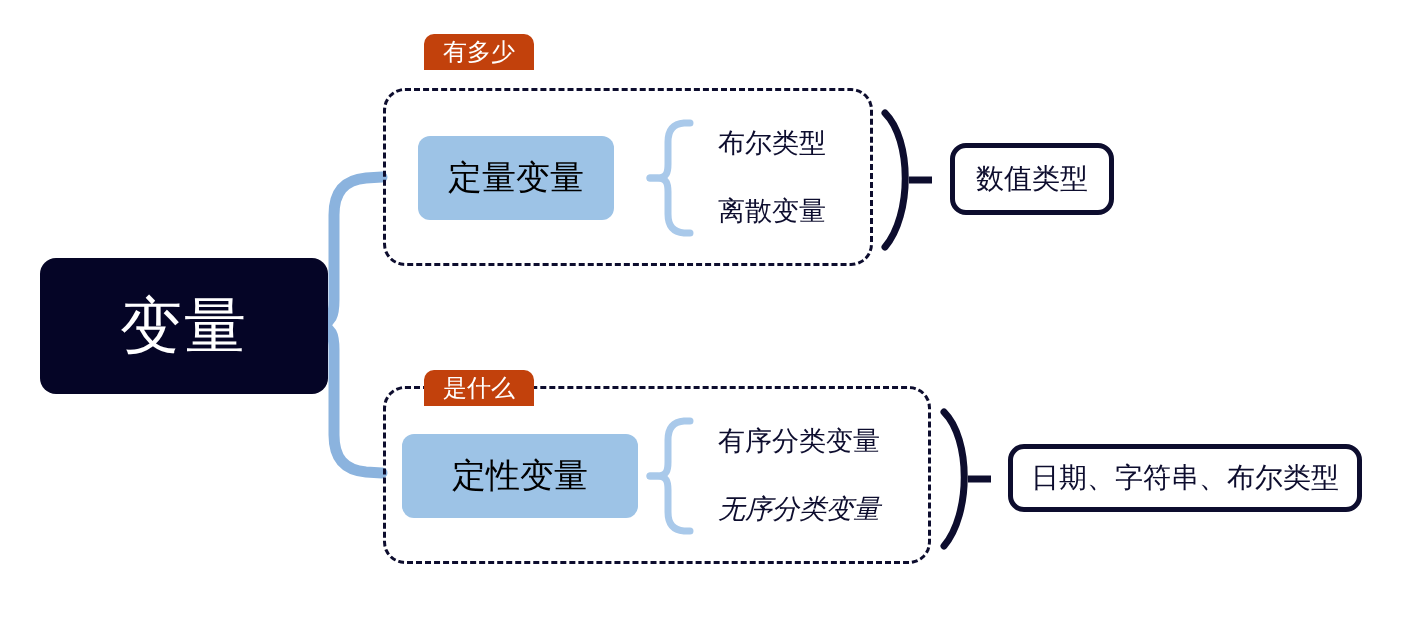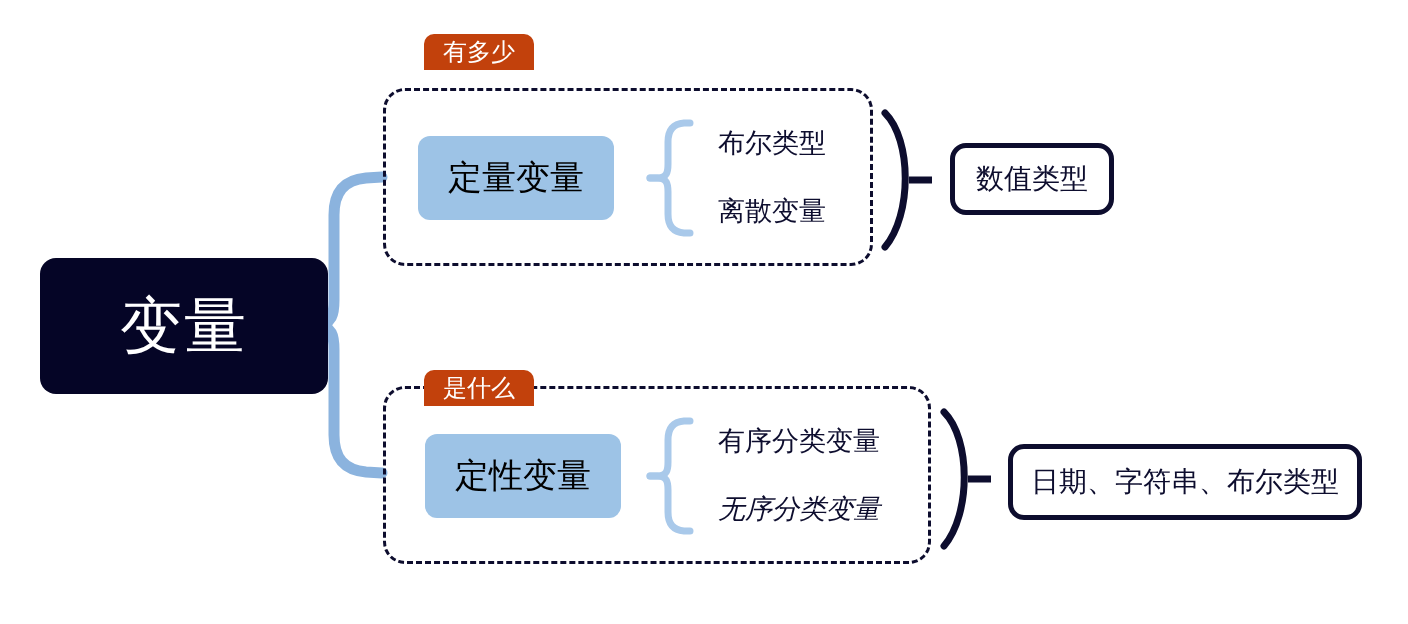--- a/index.html
+++ b/index.html
@@ -74,21 +74,21 @@
     background: #9DC3E6;
     border-radius: 12px;
     display: flex;
     align-items: center;
     justify-content: center;
     color: #000000;
     font-size: 34px;
     z-index: 4;
   }
   #chip-quant { left: 418px; top: 136px; width: 196px; height: 84px; }
-  #chip-qual  { left: 425px; top: 434px; width: 196px; height: 84px; }
+  #chip-qual  { left: 402px; top: 434px; width: 236px; height: 84px; }
 
   
   .leaf {
     position: absolute;
     color: #0d0d2e;
     font-size: 27px;
     white-space: nowrap;
     z-index: 4;
   }
   #leaf-q1 { left: 718px; top: 125px; }
@@ -106,21 +106,21 @@
     align-items: center;
     justify-content: center;
     color: #0d0d2e;
     font-size: 28px;
     box-sizing: border-box;
     white-space: nowrap;
     z-index: 4;
     font-family: Liberation Mono, monospace;
   }
   #result-num { left: 950px;  top: 143px; width: 164px; height: 72px; }
-  #result-cat { left: 1008px; top: 444px; width: 354px; height: 76px; }
+  #result-cat { left: 1008px; top: 444px; width: 354px; height: 68px; }
 </style>
 </head>
 <body>
 
 <svg id="canvas" viewBox="0 0 1408 624">
 
   <g>
     <path d="M 300 325
              L 315 325
              C 333 325 334 313 334 300

